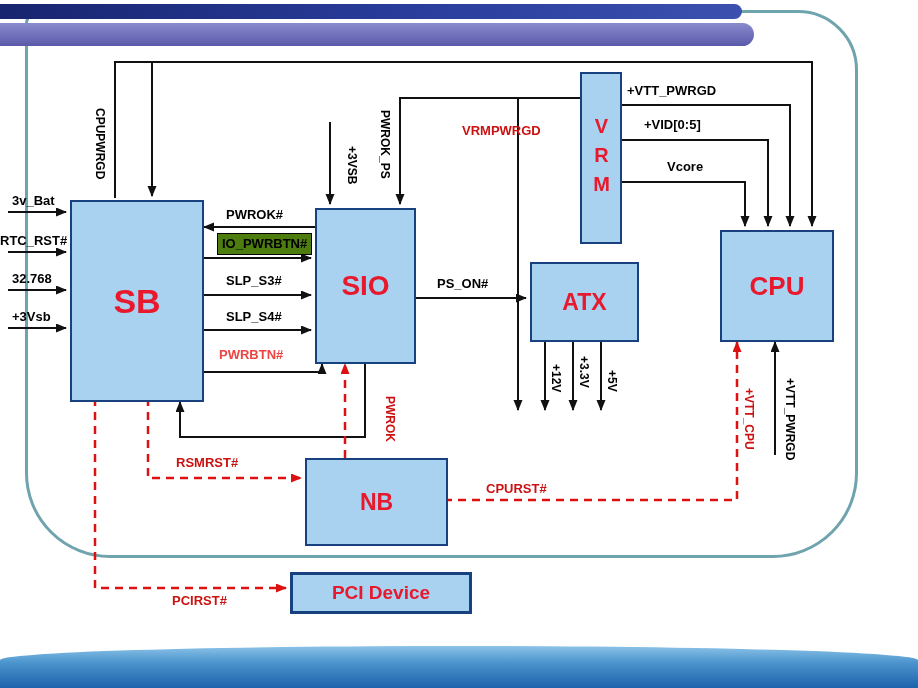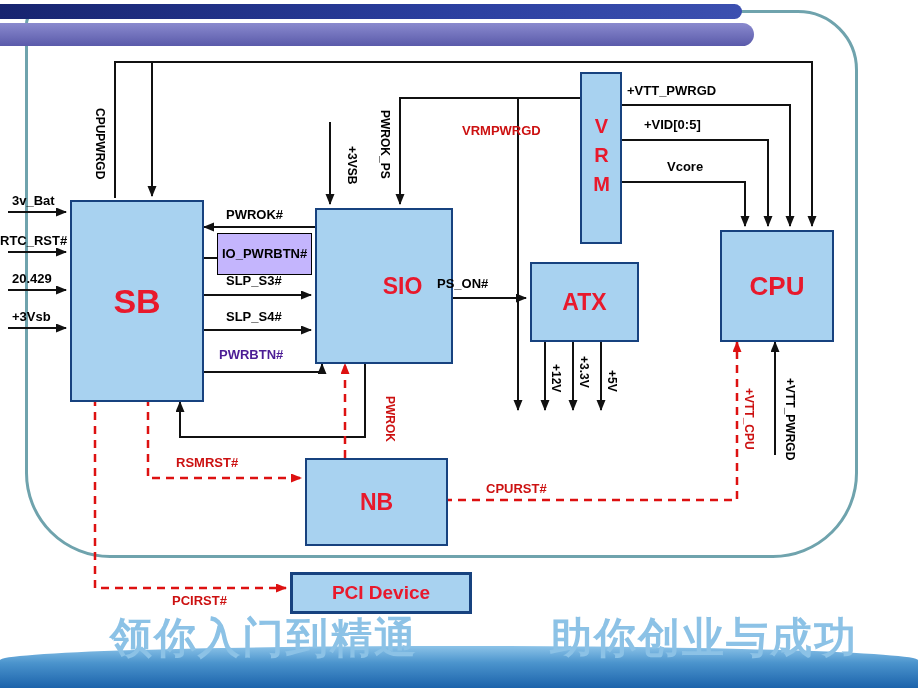--- a/index.html
+++ b/index.html
@@ -34,22 +34,22 @@
     color:#E8192C; font-weight:bold;
   }
   .vrm-label { writing-mode:vertical-lr; text-orientation:upright; letter-spacing:7px; }
   
   .sig {
     position:absolute; z-index:3; font-size:13px; font-weight:bold; color:#000;
     white-space:nowrap; line-height:1.1;
   }
   .sigv { writing-mode:vertical-rl; font-size:12px; }
   .red  { color:#CC1111; }
-  .teal { color:#4c1d95; }
-  .boxed { border:1.5px solid #000; background:#c4b5fd; padding:13px 4px; }
+  .teal { color:#ef4444; }
+  .boxed { border:1.5px solid #000; background:#4d7c0f; padding:3px 4px; }
   
   #slogan {
     position:absolute; left:110px; top:610px; z-index:3;
     font-size:42px; font-weight:bold; color:#8CC2E6; letter-spacing:2px; white-space:nowrap;
   }
   #bottom-band {
     position:absolute; left:0; top:646px; width:918px; height:42px; z-index:2;
     background:linear-gradient(to bottom,#8cc3e8 0%,#4b94cd 40%,#1c63ab 100%);
     border-radius:50% 50% 0 0 / 14px 14px 0 0;
   }
@@ -99,21 +99,21 @@
 
     <path class="wire-red" d="M95,398 V588 H286" marker-end="url(#ar)"></path>
     <path class="wire-red" d="M148,398 V478 H301" marker-end="url(#ar)"></path>
     <path class="wire-red" d="M345,458 V364" marker-end="url(#ar)"></path>
     <path class="wire-red" d="M444,500 H737 V342" marker-end="url(#ar)"></path>
   </svg>
 
   <div class="block" style="left:70px; top:200px; width:130px; height:198px; font-size:34px;">
     <span>SB</span>
   </div>
-  <div class="block" style="left:315px; top:208px; width:97px; height:152px; font-size:23px;padding-left:37px;">
+  <div class="block" style="left:315px; top:208px; width:97px; height:152px; font-size:28px;">
     <span>SIO</span>
   </div>
   <div class="block" style="left:530px; top:262px; width:105px; height:76px; font-size:23px;">
     <span>ATX</span>
   </div>
   <div class="block" style="left:580px; top:72px; width:38px; height:168px; font-size:20px;">
     <span class="vrm-label">VRM</span>
   </div>
   <div class="block" style="left:720px; top:230px; width:110px; height:108px; font-size:26px;">
     <span>CPU</span>
@@ -127,21 +127,21 @@
 
   <div class="sig sigv" style="left:93px; top:108px;">CPUPWRGD</div>
   <div class="sig" style="left:226px; top:208px;">PWROK#</div>
   <div class="sig boxed" style="left:217px; top:233px;">IO_PWRBTN#</div>
   <div class="sig" style="left:226px; top:274px;">SLP_S3#</div>
   <div class="sig" style="left:226px; top:310px;">SLP_S4#</div>
   <div class="sig teal" style="left:219px; top:348px;">PWRBTN#</div>
 
   <div class="sig" style="left:12px; top:194px;">3v_Bat</div>
   <div class="sig" style="left:0px; top:234px;">RTC_RST#</div>
-  <div class="sig" style="left:12px; top:272px;">20.429</div>
+  <div class="sig" style="left:12px; top:272px;">32.768</div>
   <div class="sig" style="left:12px; top:310px;">+3Vsb</div>
 
   <div class="sig sigv" style="left:345px; top:146px;">+3VSB</div>
   <div class="sig sigv" style="left:378px; top:110px;">PWROK_PS</div>
   <div class="sig red" style="left:462px; top:78px;margin-top:46px;">VRMPWRGD</div>
 
   <div class="sig" style="left:627px; top:84px;">+VTT_PWRGD</div>
   <div class="sig" style="left:644px; top:118px;">+VID[0:5]</div>
   <div class="sig" style="left:667px; top:160px;">Vcore</div>
 
@@ -154,15 +154,14 @@
   <div class="sig red" style="left:176px; top:456px;">RSMRST#</div>
   <div class="sig sigv red" style="left:383px; top:396px;">PWROK</div>
   <div class="sig red" style="left:486px; top:482px;">CPURST#</div>
 
   <div class="sig sigv red" style="left:742px; top:388px;">+VTT_CPU</div>
   <div class="sig sigv" style="left:783px; top:378px;">+VTT_PWRGD</div>
 
   <div class="sig red" style="left:172px; top:594px;">PCIRST#</div>
 
   <div id="bottom-band"></div>
-  <div id="slogan">领你入门到精通　　　助你创业与成功</div>
 
 </div>
 
 </body></html>

